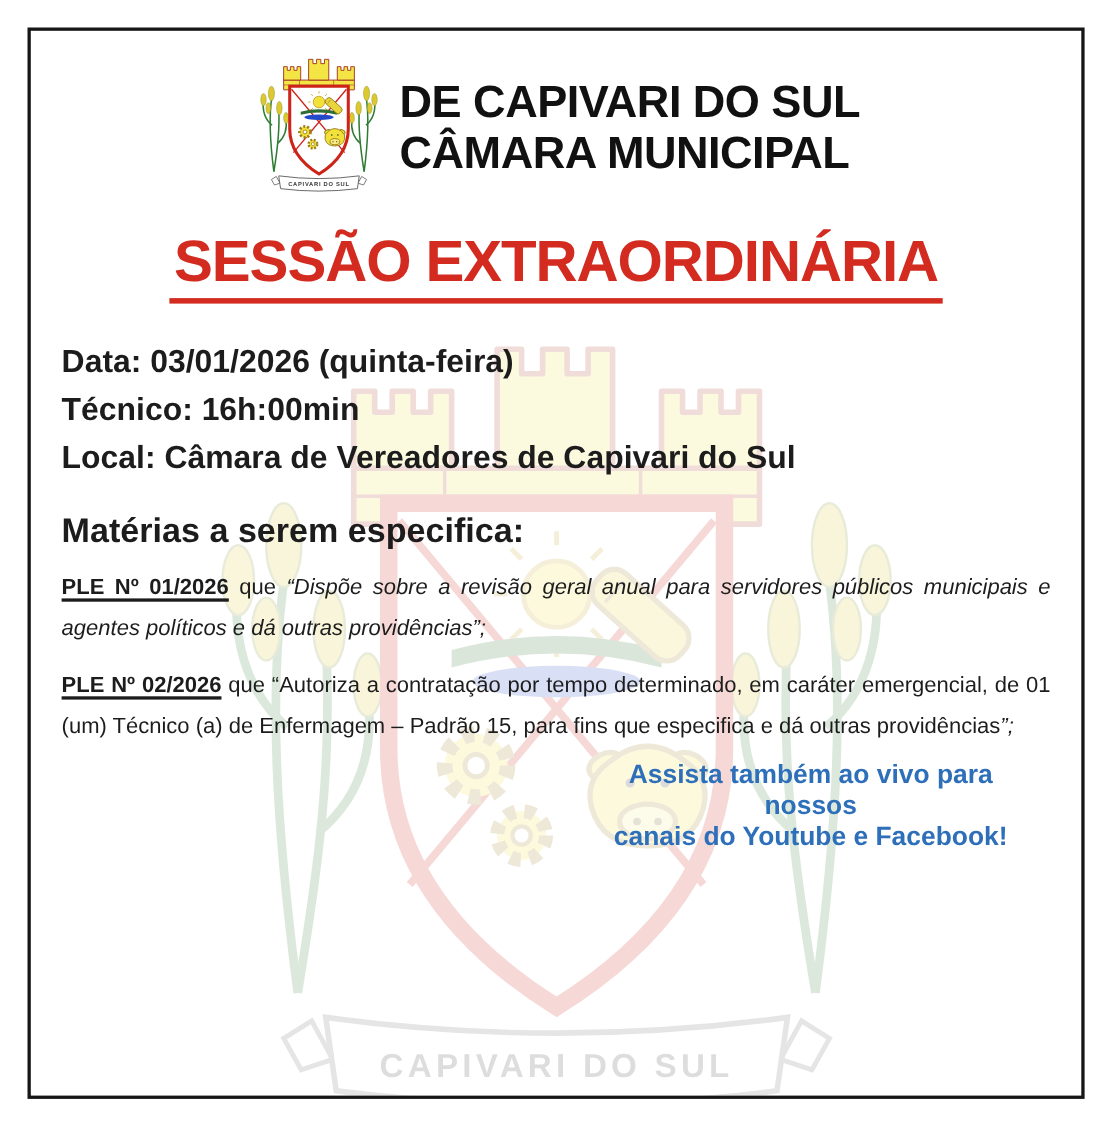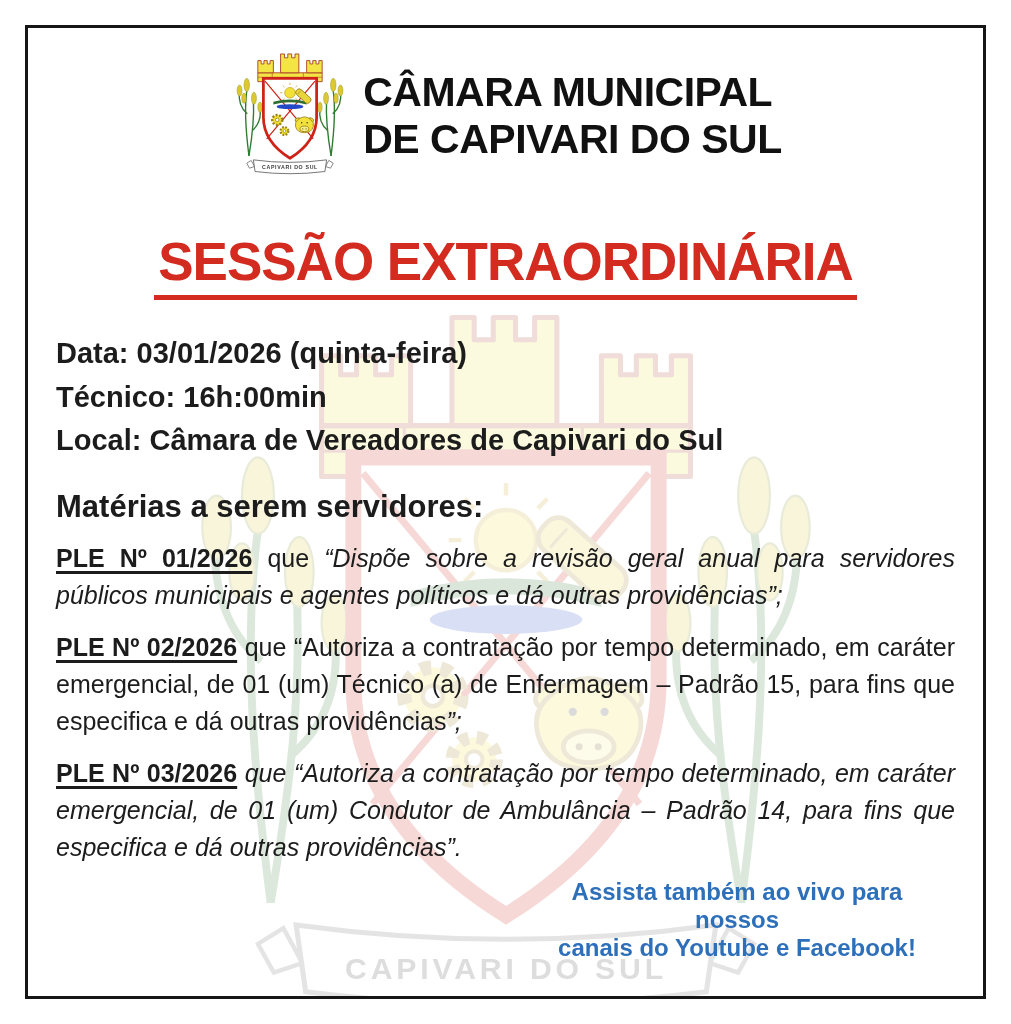--- a/index.html
+++ b/index.html
@@ -5,27 +5,27 @@
   html,body{margin:0;padding:0;}
   body{width:1011px;height:1024px;background:#fff;font-family:"Liberation Sans",sans-serif;color:#1c1c1c;overflow:hidden;}
   .frame{position:absolute;left:25px;top:25px;right:25px;bottom:25px;border:3px solid #161616;overflow:hidden;background:#fff;}
   .watermark{position:absolute;top:245px;left:50%;transform:translateX(-50%);opacity:.17;pointer-events:none;z-index:0;}
   .content{position:relative;z-index:1;padding:18px 28px 0 28px;}
   
   .masthead{display:flex;justify-content:center;align-items:center;gap:12px;}
   .crest-logo{flex:0 0 auto;}
   .org-name{font-weight:bold;font-size:41px;line-height:1.14;letter-spacing:-.5px;color:#111;}
   
-  .title-wrap{text-align:center;margin-top:50px;}
+  .title-wrap{text-align:center;margin-top:26px;}
   .title{display:inline-block;font-size:53px;font-weight:bold;color:#d32b1f;letter-spacing:-1px;border-bottom:5px solid #d32b1f;padding:0 4px 7px 4px;line-height:1;}
   
   .details{margin-top:32px;font-size:29px;font-weight:bold;line-height:1.5;}
   
   .agenda-heading{margin-top:26px;font-size:31px;font-weight:bold;}
-  .agenda p{margin:15px 0 0 0;font-size:25px;line-height:37px;text-align:justify;}
+  .agenda p{margin:15px 0 0 0;font-size:20px;line-height:37px;text-align:justify;}
   .agenda p.sp{}
   .ref{font-weight:bold;text-decoration:underline;text-decoration-thickness:2.5px;text-underline-offset:4px;}
   .it{font-style:italic;}
   
   .footer{margin:12px 18px 0 auto;width:400px;text-align:center;}
   .footer-text{color:#2e6fba;font-size:24px;font-weight:bold;line-height:1.17;}
   .hiddefs{position:absolute;width:0;height:0;overflow:hidden;}
 </style>
 </head>
 <body>
@@ -108,43 +108,42 @@
     <use href="#coa"></use>
   </svg>
 
   <div class="content">
 
     <div class="masthead">
       <svg class="crest-logo" width="122" height="139" viewBox="0 0 220 250">
         <use href="#coa"></use>
       </svg>
       <div class="org-name">
+        <div>DE CAPIVARI DO SUL</div>
         <div>CÂMARA MUNICIPAL</div>
-        <div>DE CAPIVARI DO SUL</div>
       </div>
     </div>
 
     <div class="title-wrap">
       <span class="title">SESSÃO EXTRAORDINÁRIA</span>
     </div>
 
     <div class="details">
       <div>Data: 03/01/2026 (quinta-feira)</div>
       <div>Técnico: 16h:00min</div>
       <div>Local: Câmara de Vereadores de Capivari do Sul</div>
     </div>
 
     <div class="agenda">
-      <div class="agenda-heading">Matérias a serem servidores:</div>
+      <div class="agenda-heading">Matérias a serem especifica:</div>
 
       <p><span class="ref">PLE Nº 01/2026</span> <span>que</span> <span class="it">“Dispõe sobre a revisão geral anual para servidores públicos municipais e agentes políticos e dá outras providências”;</span></p>
 
       <p class="sp"><span class="ref">PLE Nº 02/2026</span> <span>que</span> <span>“Autoriza a contratação por tempo determinado, em caráter emergencial, de 01 (um) Técnico (a) de Enfermagem – Padrão 15, para fins que especifica e dá outras providências</span><span class="it">”;</span></p>
 
-      <p class="sp"><span class="ref">PLE Nº 03/2026</span> <span class="it">que</span> <span class="it">“Autoriza a contratação por tempo determinado, em caráter emergencial, de 01 (um) Condutor de Ambulância – Padrão 14, para fins que especifica e dá outras providências”.</span></p>
     </div>
 
     <div class="footer">
       <div class="footer-text">
         <div>Assista também ao vivo para nossos</div>
         <div>canais do Youtube e Facebook!</div>
       </div>
 
     </div>
 

